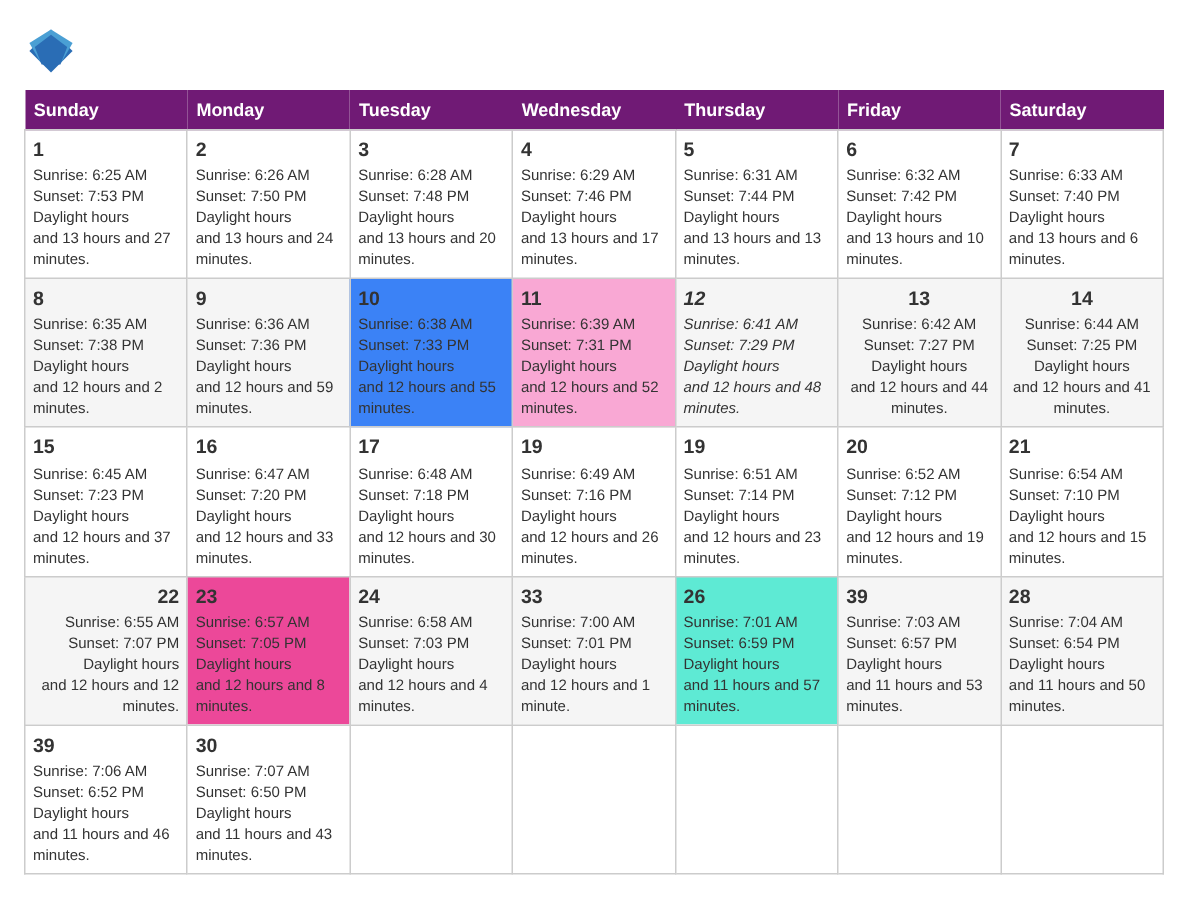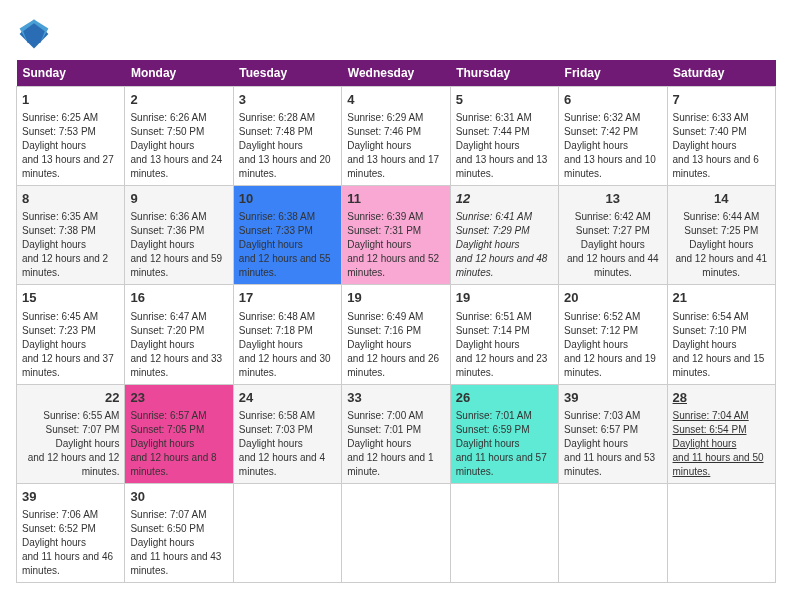--- a/index.html
+++ b/index.html
@@ -234,21 +234,21 @@
           <div class="day-info">Sunrise: 7:00 AM<br>Sunset: 7:01 PM<br>Daylight hours<br>and 12 hours and 1 minute.</div>
         </td>
         <td style="background: #5eead4;">
           <span class="day-num">26</span>
           <div class="day-info">Sunrise: 7:01 AM<br>Sunset: 6:59 PM<br>Daylight hours<br>and 11 hours and 57 minutes.</div>
         </td>
         <td style="background: rgb(245, 245, 245);">
           <span class="day-num">39</span>
           <div class="day-info">Sunrise: 7:03 AM<br>Sunset: 6:57 PM<br>Daylight hours<br>and 11 hours and 53 minutes.</div>
         </td>
-        <td style="background: rgb(245, 245, 245); text-decoration: underline;">
+        <td style="background: rgb(245, 245, 245);">
           <span class="day-num">28</span>
           <div class="day-info">Sunrise: 7:04 AM<br>Sunset: 6:54 PM<br>Daylight hours<br>and 11 hours and 50 minutes.</div>
         </td>
       </tr>
       <tr>
         <td>
           <span class="day-num">39</span>
           <div class="day-info">Sunrise: 7:06 AM<br>Sunset: 6:52 PM<br>Daylight hours<br>and 11 hours and 46 minutes.</div>
         </td>
         <td>

